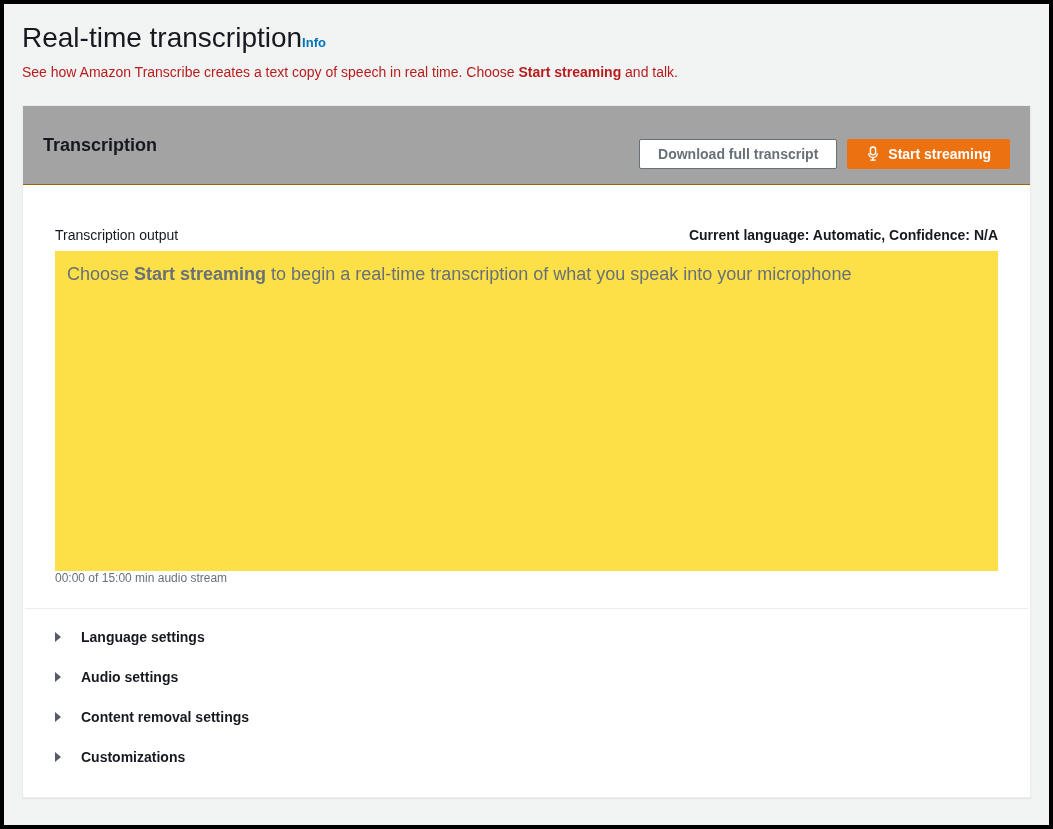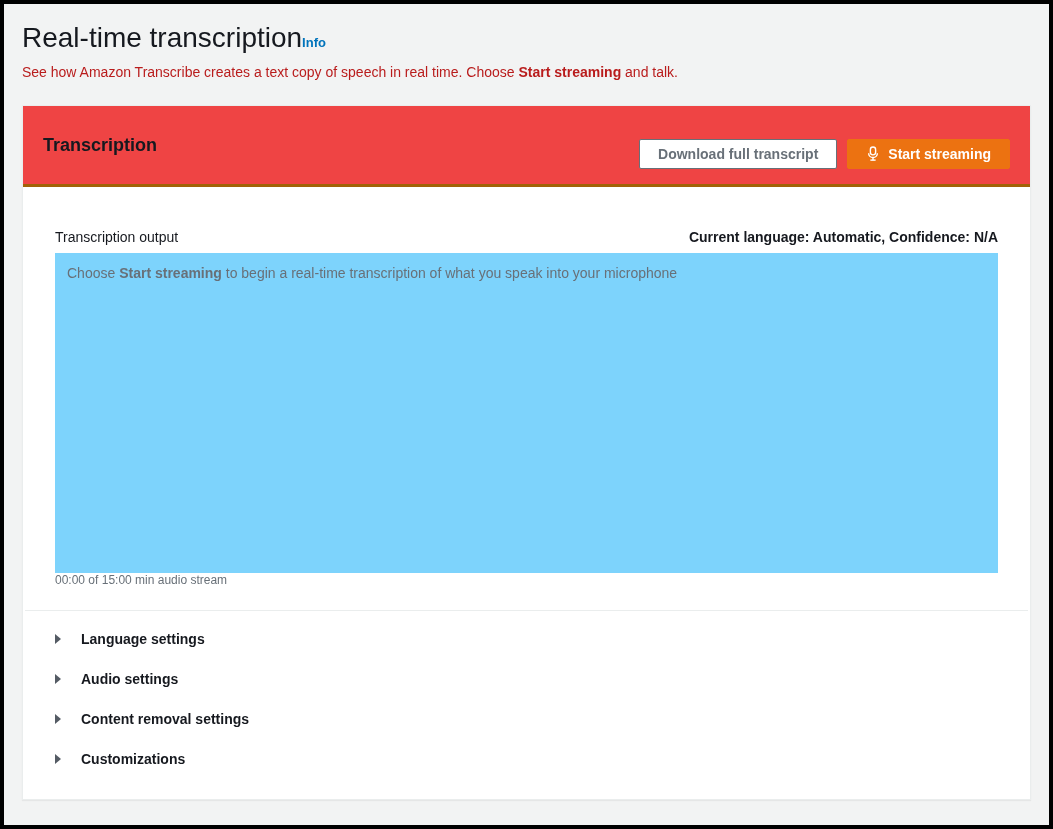--- a/index.html
+++ b/index.html
@@ -43,22 +43,22 @@
     .panel {
       background: #fff;
       border: 1px solid #eaeded;
       box-shadow: 0 1px 1px rgba(0,0,0,0.05);
     }
     .panel-header {
       display: flex;
       align-items: center;
       justify-content: space-between;
       padding: 15px 20px;
-      background: #ef4444;
-      border-bottom: 3px solid #a16207;
+      background: #a3a3a3;
+      border-bottom: 1px solid #a16207;
     }
     .panel-title {
       font-size: 18px;
       font-weight: 700;
       color: #16191f;
     }
     .panel-actions {
       display: flex;
       gap: 10px;
     }
@@ -103,24 +103,24 @@
     .output-label {
       font-size: 14px;
       color: #16191f;
     }
     .output-status {
       font-size: 14px;
       font-weight: 700;
       color: #16191f;
     }
     .output-box {
-      background: #7dd3fc;
+      background: #fde047;
       padding: 10px 12px;
       min-height: 320px;
-      font-size: 14px;
+      font-size: 18px;
       color: #687078;
       line-height: 1.5;
     }
     .output-box b { font-weight: 700; }
     .stream-duration {
       font-size: 12px;
       color: #687078;
       margin-top: 0;
     }
     .divider {

